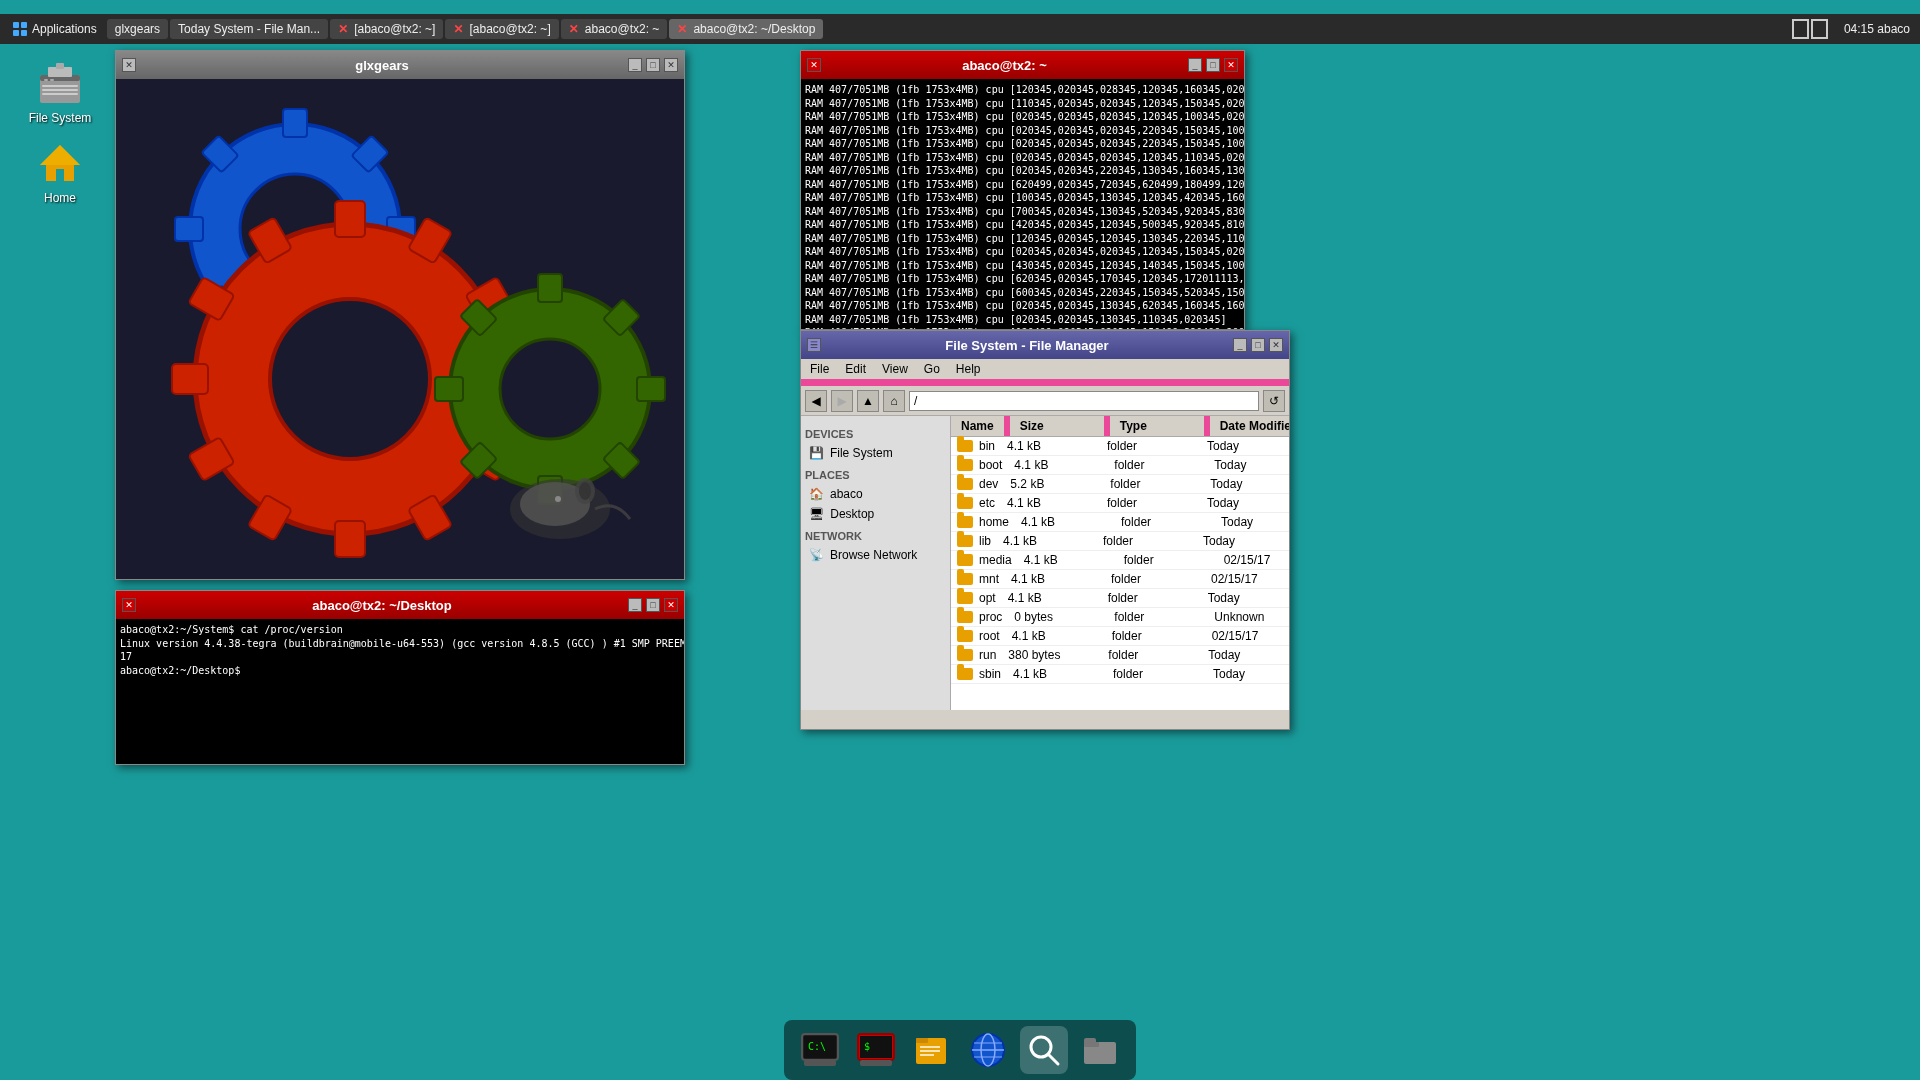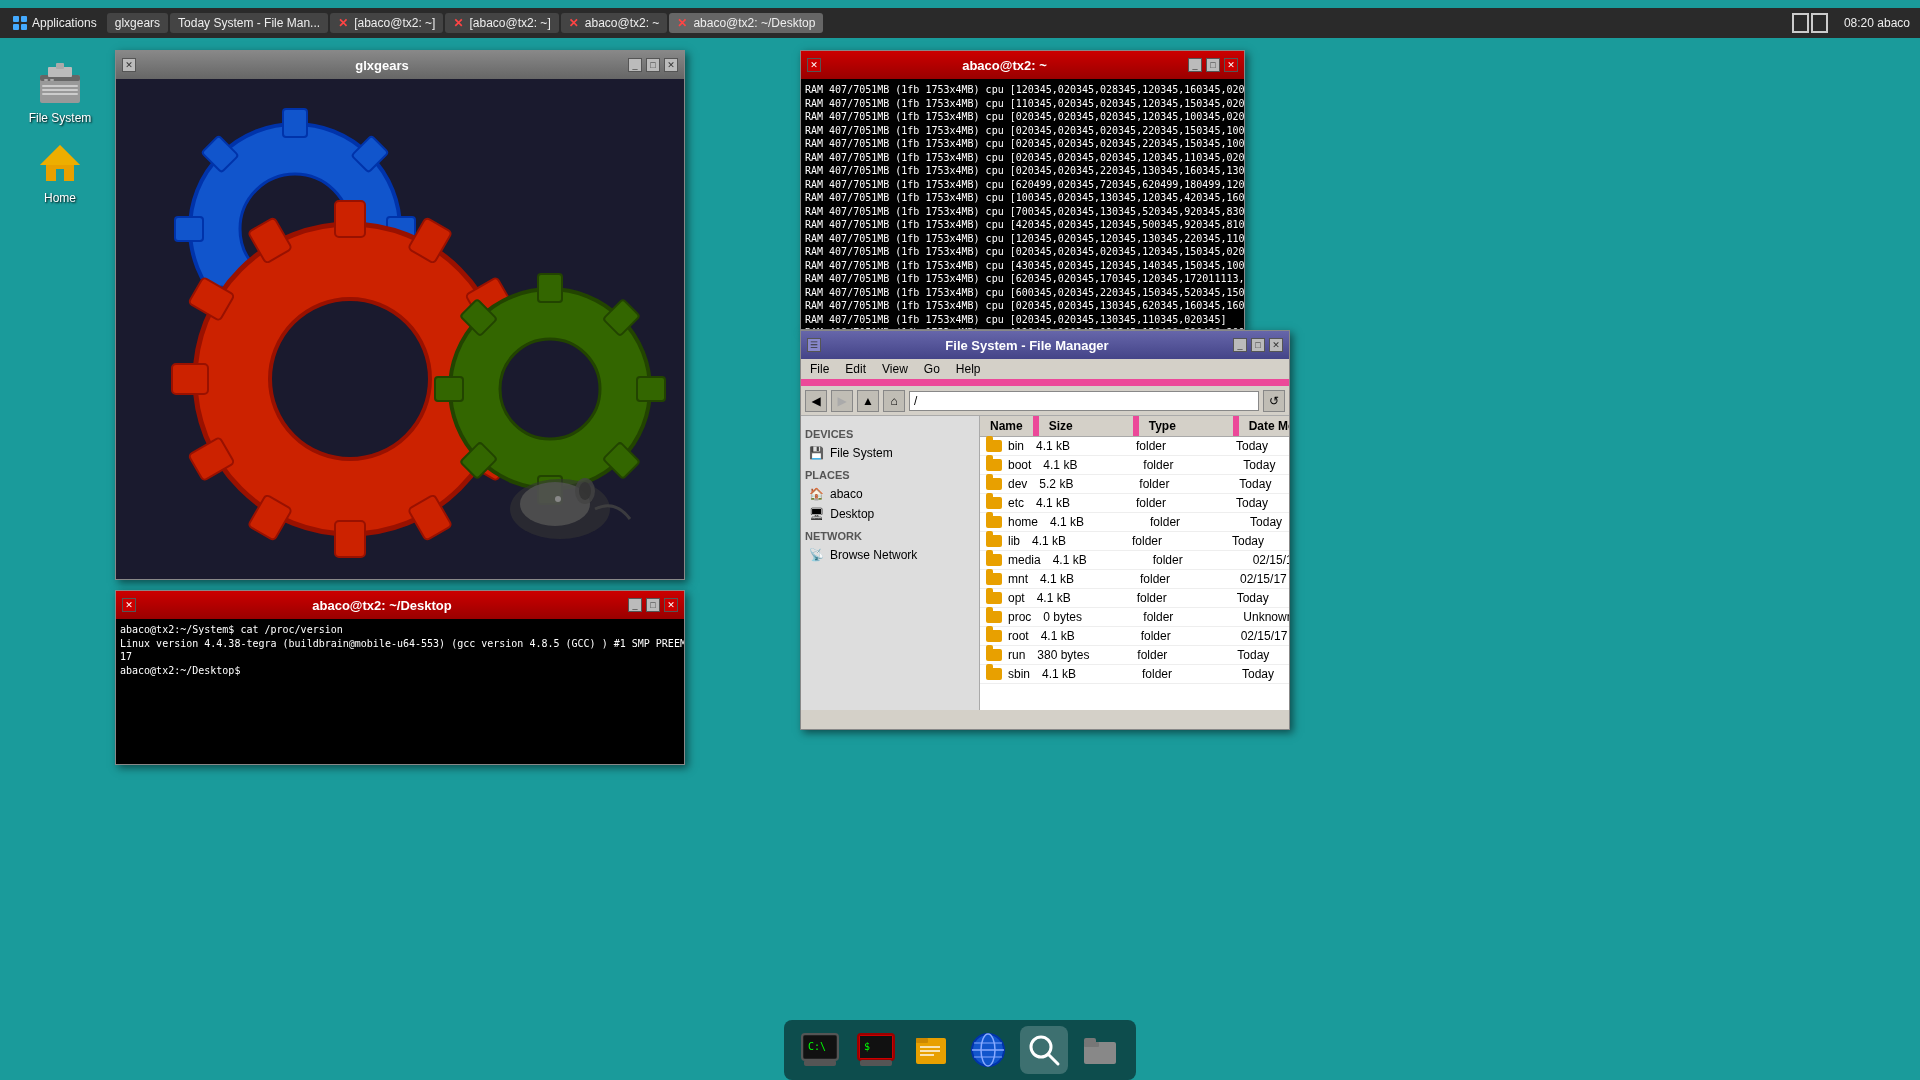--- a/index.html
+++ b/index.html
@@ -15,21 +15,21 @@
     
     .desktop {
       width: 100%;
       height: 100%;
       position: relative;
     }
 
     
     .taskbar {
       position: absolute;
-      top: 8px;
+      top: 14px;
       left: 0;
       width: 100%;
       height: 30px;
       background: #2a2a2a;
       display: flex;
       align-items: center;
       z-index: 100;
     }
     .taskbar-apps {
       display: flex;
@@ -223,21 +223,21 @@
       background: white;
       border: 1px solid #888;
       padding: 2px 4px;
       font-size: 12px;
     }
     .fm-content {
       display: flex;
       height: calc(100% - 28px - 24px - 30px - 22px);
     }
     .fm-sidebar {
-      width: 179px;
+      width: 150px;
       background: #ddd;
       border-right: 1px solid #aaa;
       padding: 6px 4px;
       font-size: 12px;
       overflow-y: auto;
     }
     .fm-sidebar-section {
       font-weight: bold;
       font-size: 11px;
       color: #555;
@@ -389,21 +389,21 @@
       </div>
     </div>
 
     <div class="taskbar-icons">
       <svg width="36" height="20" viewBox="0 0 36 20">
         <rect x="1" y="1" width="15" height="18" fill="none" stroke="#ccc" stroke-width="2"></rect>
         <rect x="20" y="1" width="15" height="18" fill="none" stroke="#ccc" stroke-width="2"></rect>
       </svg>
     </div>
     <div class="taskbar-time">
-      <span>08:20</span>&nbsp;<span>abaco</span>
+      <span>04:15</span>&nbsp;<span>abaco</span>
     </div>
   </div>
 
   <div class="desktop-icon" style="top:55px;left:20px;">
     <div class="icon-img">
       <svg viewBox="0 0 48 48" width="48" height="48">
         <rect x="4" y="16" width="40" height="28" rx="2" fill="#999"></rect>
         <rect x="4" y="16" width="40" height="6" rx="2" fill="#666"></rect>
         <rect x="8" y="20" width="4" height="2" rx="1" fill="#aaa"></rect>
         <rect x="14" y="20" width="4" height="2" rx="1" fill="#aaa"></rect>

